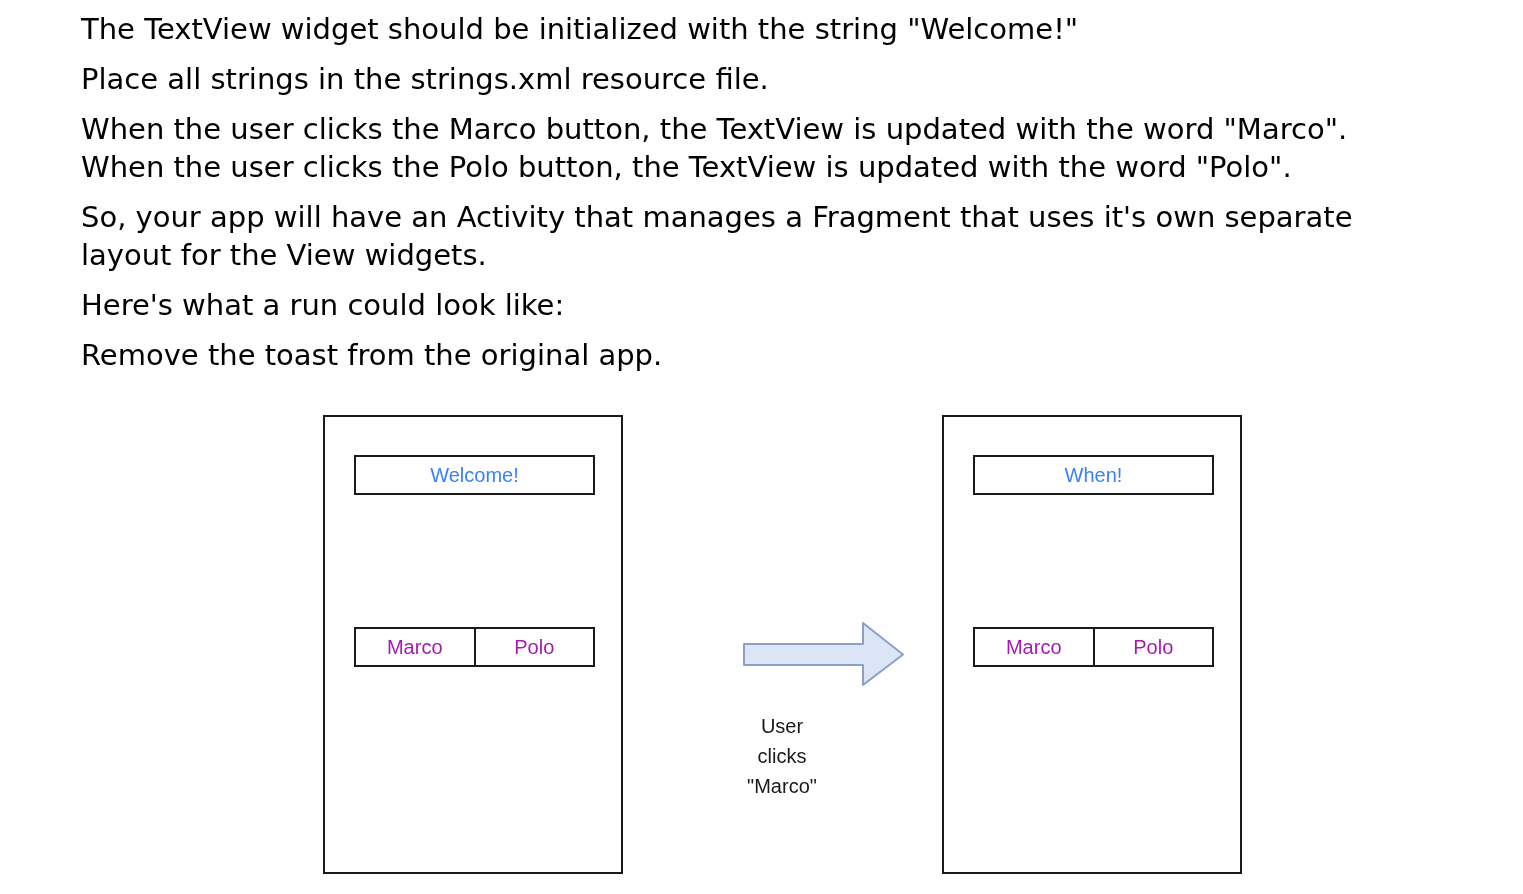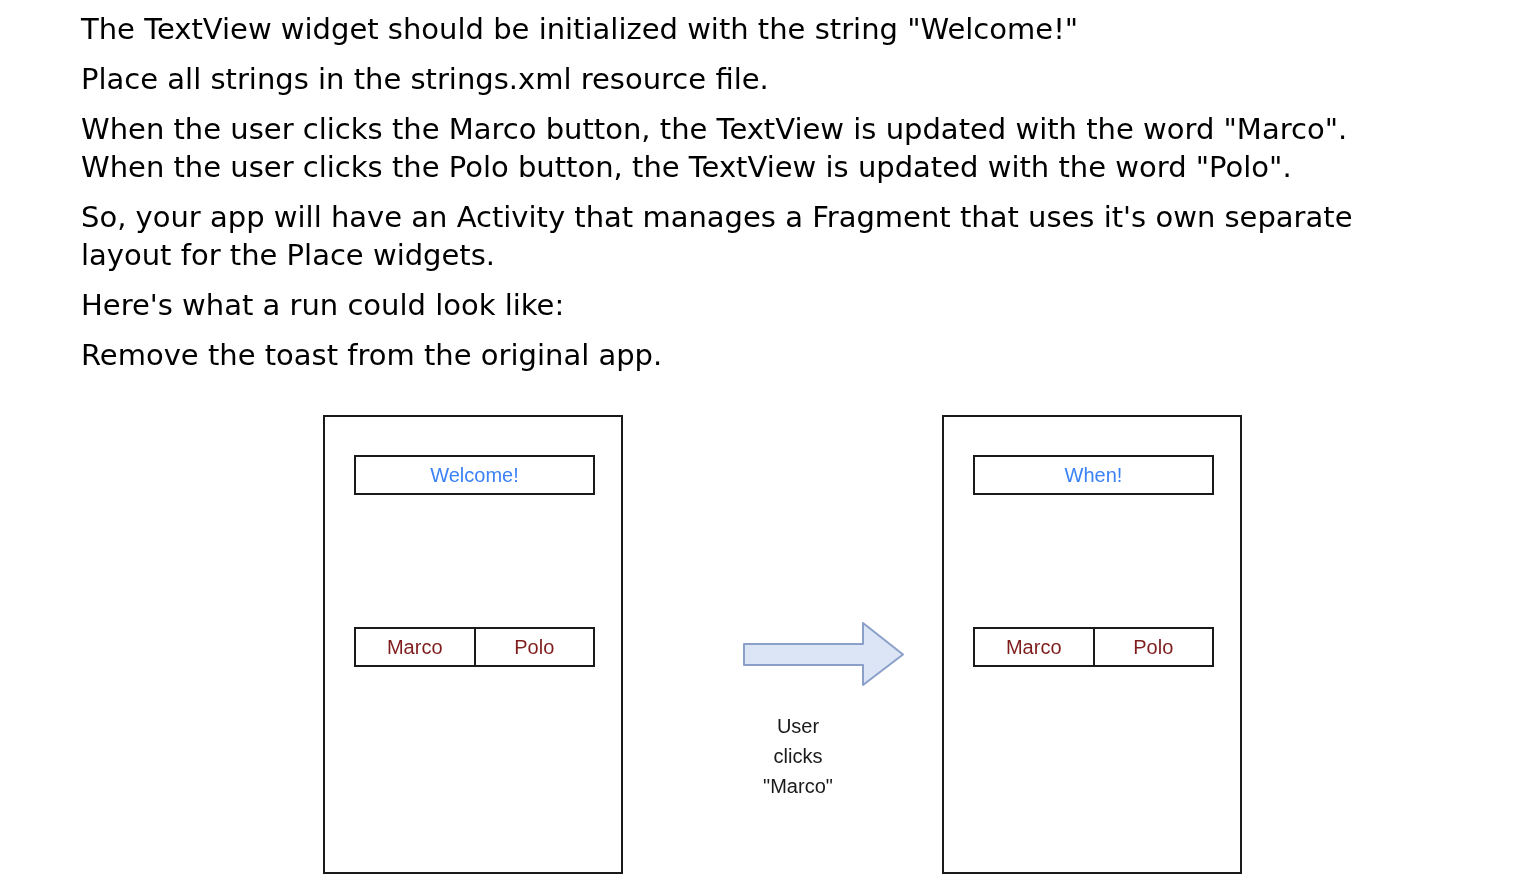--- a/index.html
+++ b/index.html
@@ -60,35 +60,35 @@
     border: 2px solid #1a1a1a;
     display: flex;
   }
   .buttonbar .btn {
     flex: 1;
     display: flex;
     align-items: center;
     justify-content: center;
     font-family: "Liberation Sans", sans-serif;
     font-size: 20px;
-    color: #7f1d1d;
+    color: #a21caf;
   }
   .buttonbar .btn:first-child {
     border-right: 2px solid #1a1a1a;
   }
   .arrow-svg {
     position: absolute;
     left: 743px;
     top: 622px;
     width: 162px;
     height: 65px;
   }
   .arrow-caption {
     position: absolute;
-    left: 728px;
+    left: 712px;
     top: 711px;
     width: 140px;
     text-align: center;
     font-family: "Liberation Sans", sans-serif;
     font-size: 20px;
     line-height: 30px;
     color: #1a1a1a;
     white-space: pre-line;
   }
 </style>
@@ -96,21 +96,21 @@
 <body>
 
 <div class="page">
 
   <div class="doc">
     <p>The TextView widget should be initialized with the string "Welcome!"</p>
     <p>Place all strings in the strings.xml resource file.</p>
     <p>When the user clicks the Marco button, the TextView is updated with the word "Marco".
 When the user clicks the Polo button, the TextView is updated with the word "Polo".</p>
     <p>So, your app will have an Activity that manages a Fragment that uses it's own separate
-layout for the Place widgets.</p>
+layout for the View widgets.</p>
     <p>Here's what a run could look like:</p>
     <p>Remove the toast from the original app.</p>
   </div>
 
   <div class="phone left">
     <div class="textview">Welcome!</div>
     <div class="buttonbar">
       <div class="btn">Marco</div>
       <div class="btn">Polo</div>
     </div>

